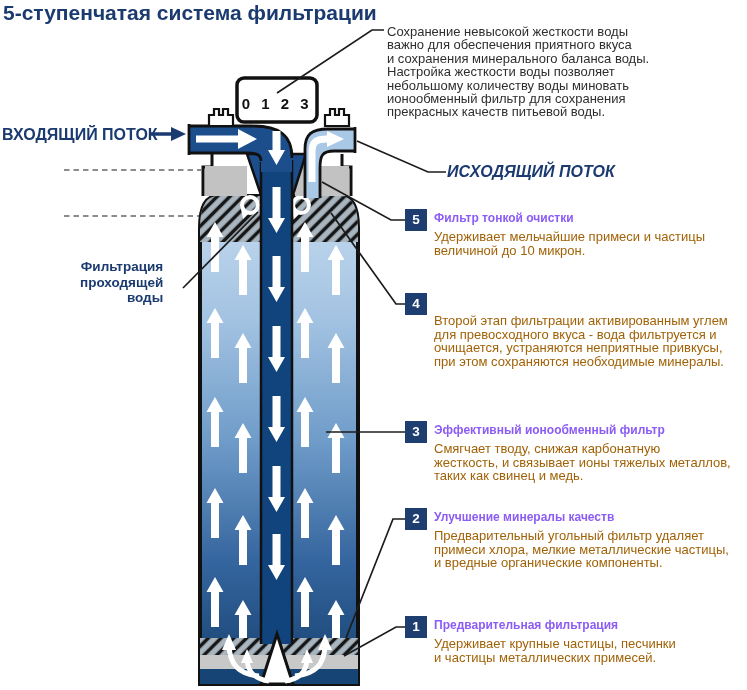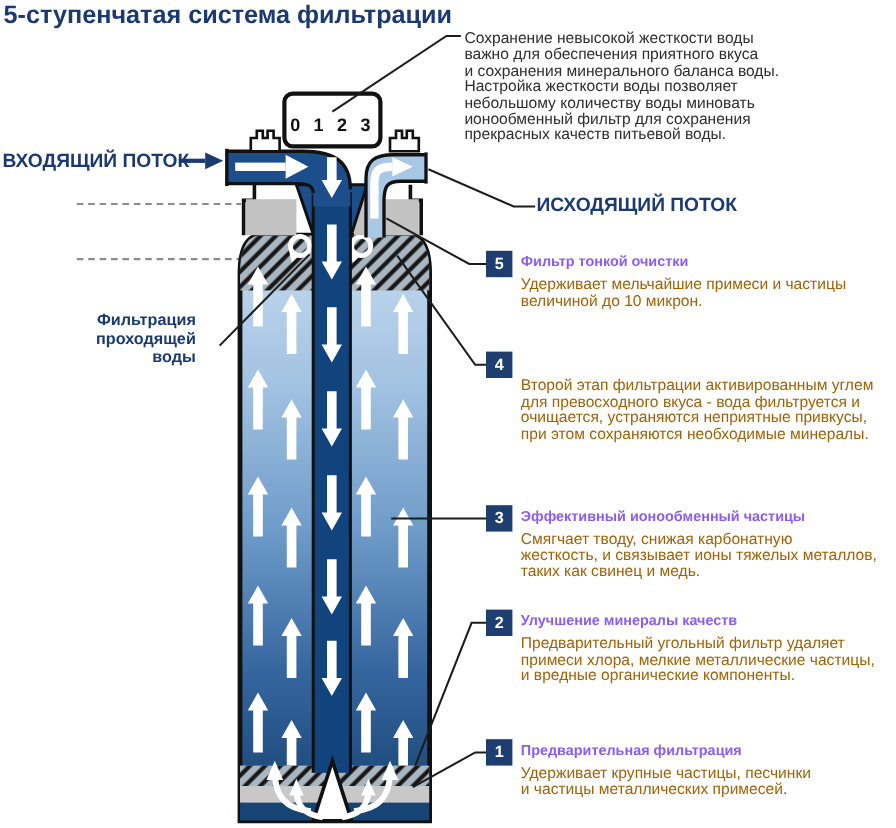--- a/index.html
+++ b/index.html
@@ -8,21 +8,21 @@
     position:relative; width:747px; height:690px; overflow:hidden;
     background:#ffffff; font-family:"Liberation Sans", sans-serif;
   }
   svg.diagram { position:absolute; left:0; top:0; }
   .title {
     position:absolute; left:3px; top:1px;
     font-size:21px; font-weight:bold; color:#1a3a70; white-space:nowrap;
   }
   .lbl { position:absolute; font-weight:bold; color:#1a3a70;text-align:right; }
   .lbl.inflow  { left:2px;  top:126px; font-size:16px; white-space:nowrap; }
-  .lbl.outflow { left:447px; top:163px; font-size:16px; white-space:nowrap; }
+  .lbl.outflow { left:447px; top:163px; font-size:16px; white-space:nowrap;font-style:italic; }
   .lbl.filtration { left:80px; top:259px; font-size:13.5px; line-height:15.5px; white-space:pre-line; }
   .calib { position:absolute; left:387px; top:20px; width:356px; }
   .calib .h { font-size:15px; font-weight:bold; color:#1a3a70; white-space:nowrap; }
   .calib .b { margin-top:5px; font-size:13px; line-height:13.4px; color:#2e2e2e; white-space:pre-line; }
   .stage { position:absolute; left:405px; width:342px; height:110px; }
   .stage .badge {
     position:absolute; left:0; top:0; width:22px; height:22px;
     background:#1e3e70; color:#ffffff; font-size:13.5px; font-weight:bold;
     line-height:22px; text-align:center;
   }
@@ -220,21 +220,21 @@
   </div>
   <div class="stage s4">
     <div class="badge">4</div>
     <div class="b">Второй этап фильтрации активированным углем
 для превосходного вкуса - вода фильтруется и
 очищается, устраняются неприятные привкусы,
 при этом сохраняются необходимые минералы.</div>
   </div>
   <div class="stage s3">
     <div class="badge">3</div>
-    <div class="h">Эффективный ионообменный частицы</div>
+    <div class="h">Эффективный ионообменный фильтр</div>
     <div class="b">Смягчает тводу, снижая карбонатную
 жесткость, и связывает ионы тяжелых металлов,
 таких как свинец и медь.</div>
   </div>
   <div class="stage s2">
     <div class="badge">2</div>
     <div class="h">Улучшение минералы качеств</div>
     <div class="b">Предварительный угольный фильтр удаляет
 примеси хлора, мелкие металлические частицы,
 и вредные органические компоненты.</div>

